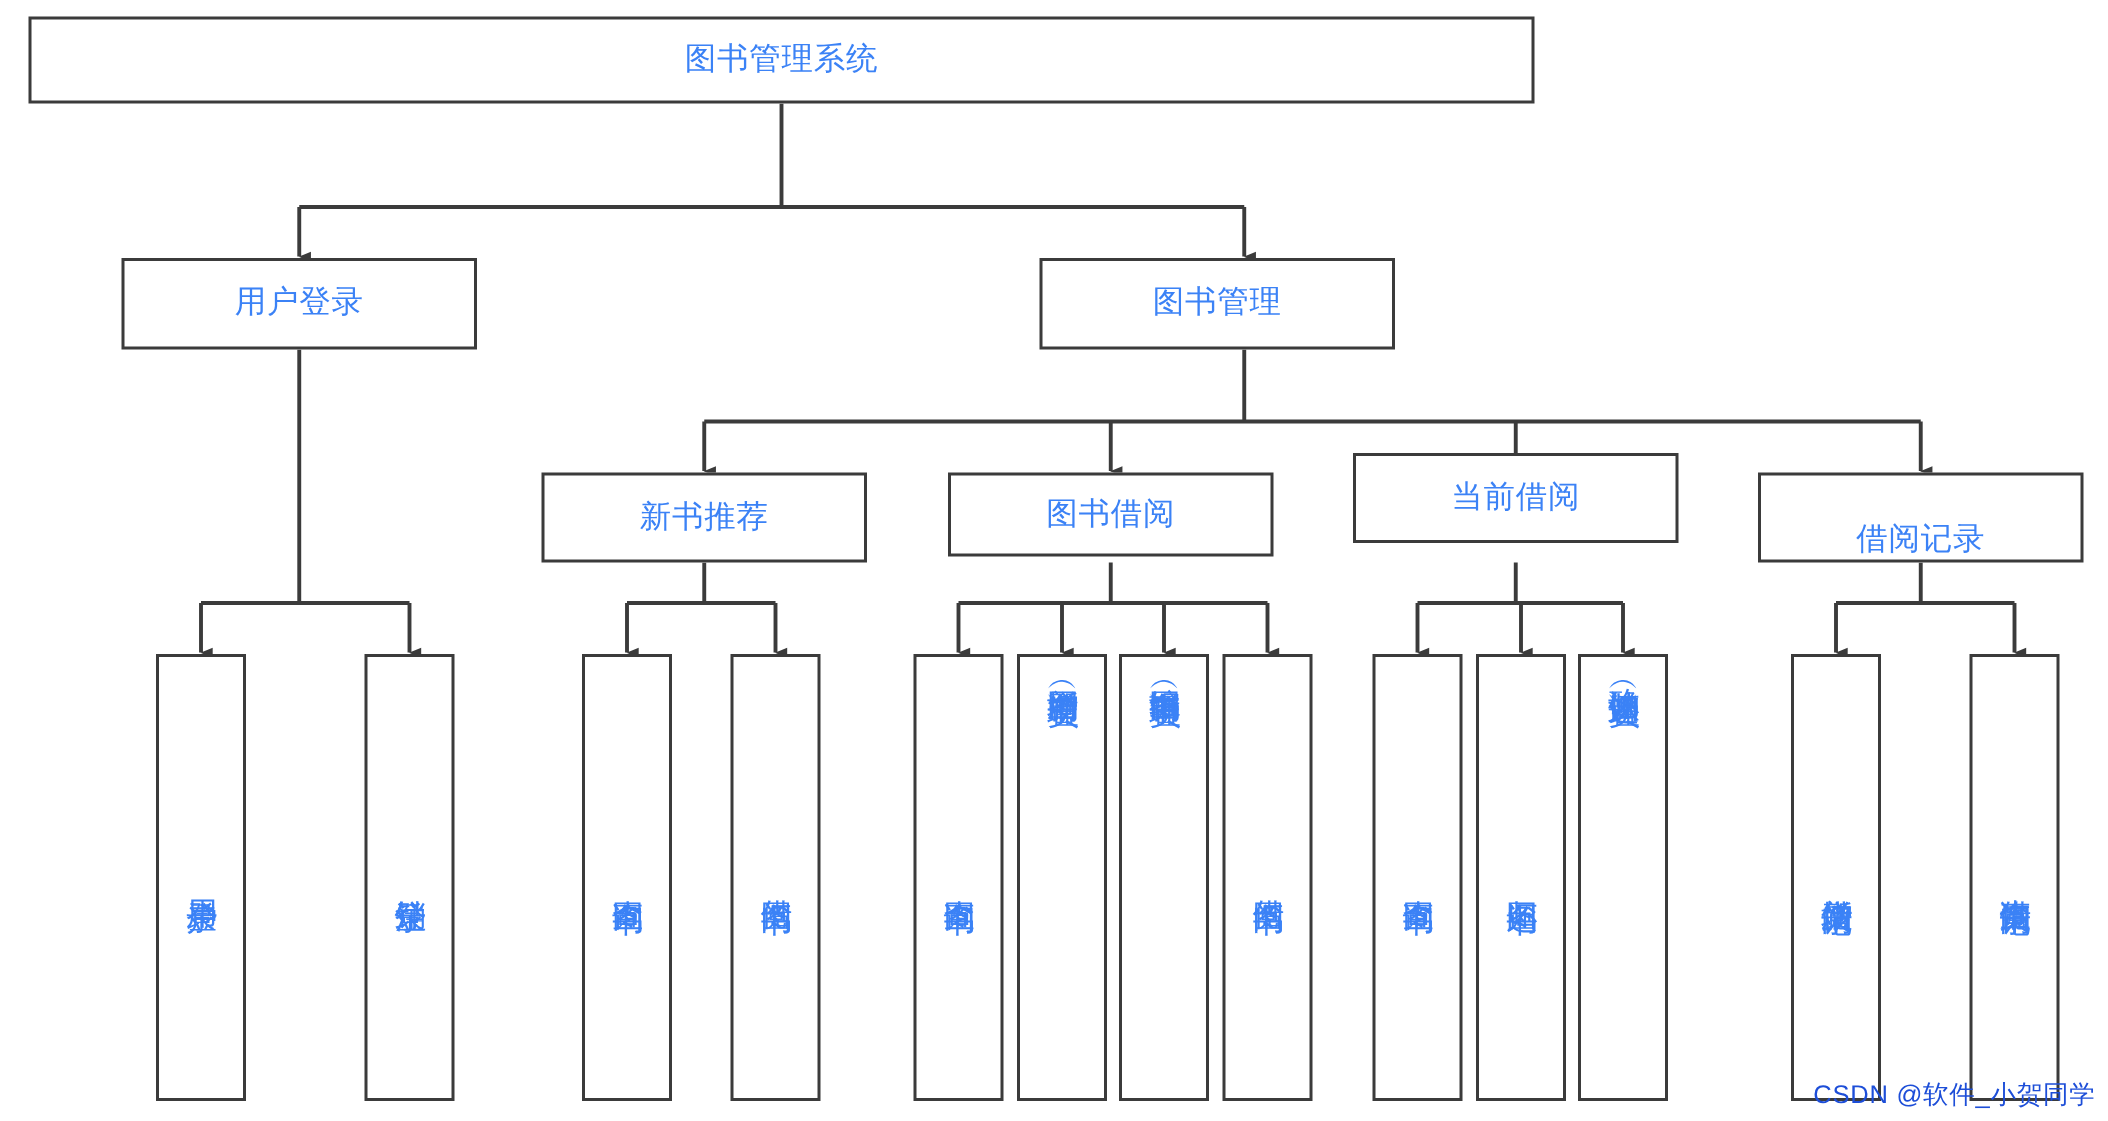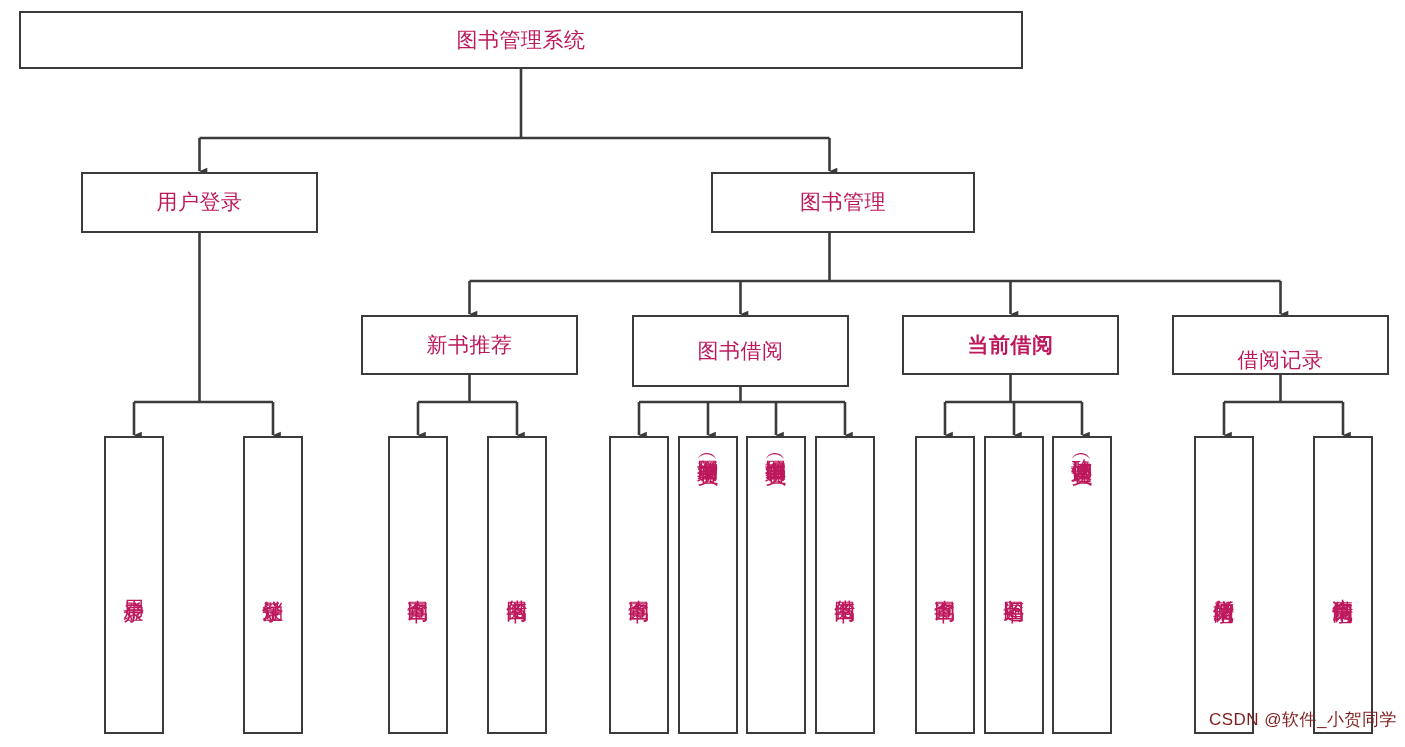--- a/index.html
+++ b/index.html
@@ -30,21 +30,21 @@
     position: absolute;
     box-sizing: border-box;
     background: #ffffff;
     border: 2px solid #3b3b3b;
     display: flex;
     align-items: center;
     justify-content: center;
     z-index: 2;
   }
   .node-label {
-    color: #be185d;
+    color: #3b82f6;
     font-size: 21px;
     line-height: 1.25;
     letter-spacing: 0.5px;
     white-space: nowrap;
     text-align: center;
   }
   
   .node.vertical {
     align-items: flex-start;
     padding-top: 4px;
@@ -58,22 +58,22 @@
     font-size: 21px;
     max-height: 100%;
   }
   .node.vertical.centered {
     align-items: center;
     padding-top: 0;
   }
   #watermark {
     position: absolute;
     right: 8px;
-    bottom: 16px;
-    color: #7f1d1d;
+    bottom: 6px;
+    color: #1d4ed8;
     font-size: 17px;
     letter-spacing: 0.5px;
     z-index: 5;
     white-space: nowrap;
     text-align: right;
   }
 </style>
 </head>
 <body>
 
@@ -122,31 +122,31 @@
       </g>
   </svg>
 
   <div class="node" style="left: 19px; top: 11px; width: 1004px; height: 58px;">
     <span class="node-label">图书管理系统</span>
   </div>
 
   <div class="node" style="left: 81px; top: 172px; width: 237px; height: 61px;">
     <span class="node-label">用户登录</span>
   </div>
-  <div class="node" style="left: 711px; top: 172px; width: 264px; height: 61px;">
+  <div class="node" style="left: 693px; top: 172px; width: 237px; height: 61px;">
     <span class="node-label">图书管理</span>
   </div>
 
   <div class="node" style="left: 361px; top: 315px; width: 217px; height: 60px; justify-content: center;">
     <span class="node-label">新书推荐</span>
   </div>
-  <div class="node" style="left: 632px; top: 315px; width: 217px; height: 72px;">
+  <div class="node" style="left: 632px; top: 315px; width: 217px; height: 56px;">
     <span class="node-label">图书借阅</span>
   </div>
-  <div class="node" style="left: 902px; top: 315px; width: 217px; height: 60px; font-weight: bold;">
+  <div class="node" style="left: 902px; top: 302px; width: 217px; height: 60px;">
     <span class="node-label">当前借阅</span>
   </div>
   <div class="node" style="left: 1172px; top: 315px; width: 217px; height: 60px; align-items: flex-end;">
     <span class="node-label">借阅记录</span>
   </div>
 
   <div class="node vertical centered" style="left: 104px; top: 436px; width: 60px; height: 298px;">
     <span class="node-label">用户登录</span>
   </div>
   <div class="node vertical centered" style="left: 243px; top: 436px; width: 60px; height: 298px;">

